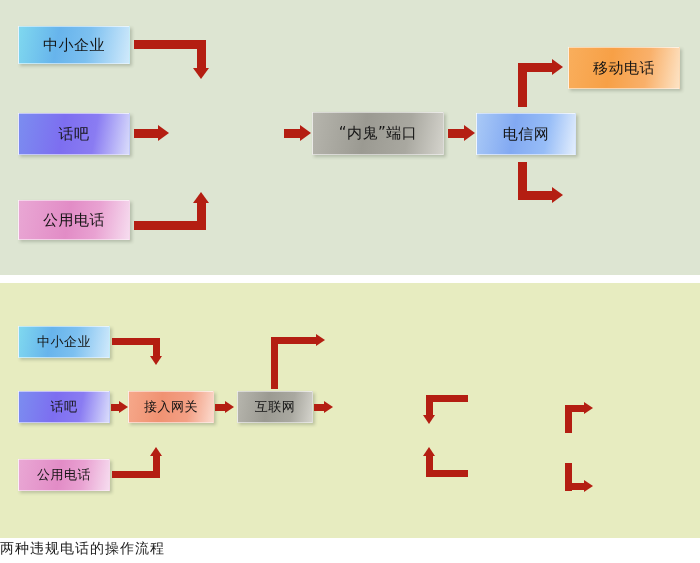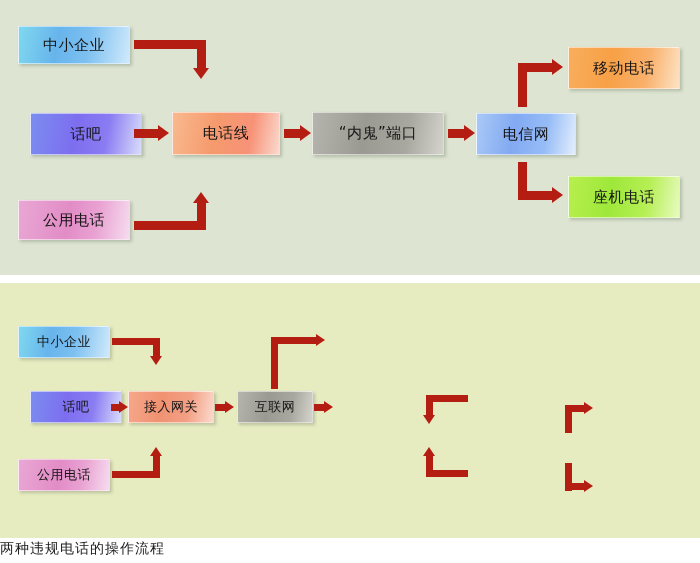--- a/index.html
+++ b/index.html
@@ -23,21 +23,21 @@
     white-space:nowrap;
     border:1px solid rgba(255,255,255,.55);
     box-shadow:2px 2px 3px rgba(90,100,80,.30);
     letter-spacing:.5px;
   }
   .t1{font-size:15px;}
   .t2{font-size:13px;}
 
   
   .g-cyanblue   {background:linear-gradient(100deg,#7fd8ef 0%,#67b4ec 35%,#7cc0f0 62%,#cfe9fb 100%);}
-  .g-violet     {background:linear-gradient(100deg,#7b8df0 0%,#7d6ef0 40%,#8a7cf2 68%,#d9dcfb 100%);margin-left:12px;}
+  .g-violet     {background:linear-gradient(100deg,#7b8df0 0%,#7d6ef0 40%,#8a7cf2 68%,#d9dcfb 100%);}
   .g-pink       {background:linear-gradient(100deg,#e9a7d4 0%,#e28cc6 45%,#e9a2d2 70%,#f6dcef 100%);font-family:Liberation Serif, serif;}
   .g-orange     {background:linear-gradient(100deg,#f9b98e 0%,#f59a6d 40%,#f79277 72%,#fbd9cd 100%);}
   .g-gray       {background:linear-gradient(100deg,#b6b5ad 0%,#9b9a92 40%,#a9a8a0 72%,#d4d3cc 100%);}
   .g-blue       {background:linear-gradient(100deg,#a9c9f6 0%,#82a9f2 38%,#97bdf7 70%,#e3eefd 100%);}
   .g-orange2    {background:linear-gradient(100deg,#f9ae5c 0%,#f7a046 38%,#f9b06a 70%,#fde3c4 100%);}
   .g-green      {background:linear-gradient(100deg,#b8ef4d 0%,#9ee83a 38%,#b6ef55 70%,#e7fbbe 100%);}
   .g-salmon     {background:linear-gradient(100deg,#f6a88a 0%,#f09272 38%,#f3a085 70%,#fbdacd 100%);}
 
   
   .seg{position:absolute;background:#b41e12;}
@@ -57,29 +57,27 @@
 <div id="root">
 
   <div class="panel" id="panel-top">
 
     <div class="node t1 g-cyanblue" style="left:18px;top:26px;width:112px;height:38px;">中小企业</div>
 
     <div class="node t1 g-violet" style="left:18px;top:113px;width:112px;height:42px;">话吧</div>
 
     <div class="node t1 g-pink" style="left:18px;top:200px;width:112px;height:40px;">公用电话</div>
 
-    <div class="node t1 g-orange" style="left:172px;top:112px;width:108px;height:43px;">电话线</div>
 
     <div class="node t1 g-gray" style="left:312px;top:112px;width:132px;height:43px;">“内鬼”端口</div>
 
     <div class="node t1 g-blue" style="left:476px;top:113px;width:100px;height:42px;">电信网</div>
 
     <div class="node t1 g-orange2" style="left:568px;top:47px;width:112px;height:42px;font-family:Liberation Mono, monospace;">移动电话</div>
 
-    <div class="node t1 g-green" style="left:568px;top:176px;width:112px;height:42px;">座机电话</div>
 
     <div>
       <div class="seg" style="left:134px;top:40px;width:72px;height:9px;"></div>
       <div class="seg" style="left:197px;top:40px;width:9px;height:30px;"></div>
       <div class="arrowhead ah-down" style="left:193px;top:68px;"></div>
     </div>
 
     <div>
       <div class="seg" style="left:134px;top:129px;width:26px;height:9px;"></div>
       <div class="arrowhead ah-right" style="left:158px;top:125px;"></div>

